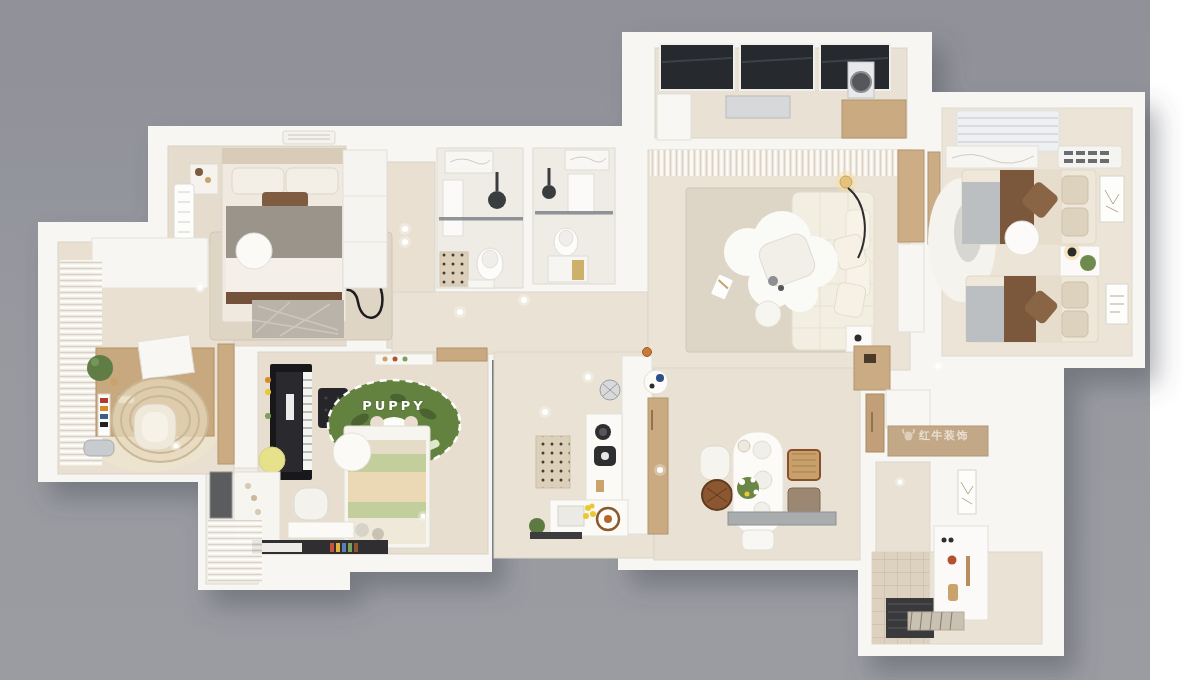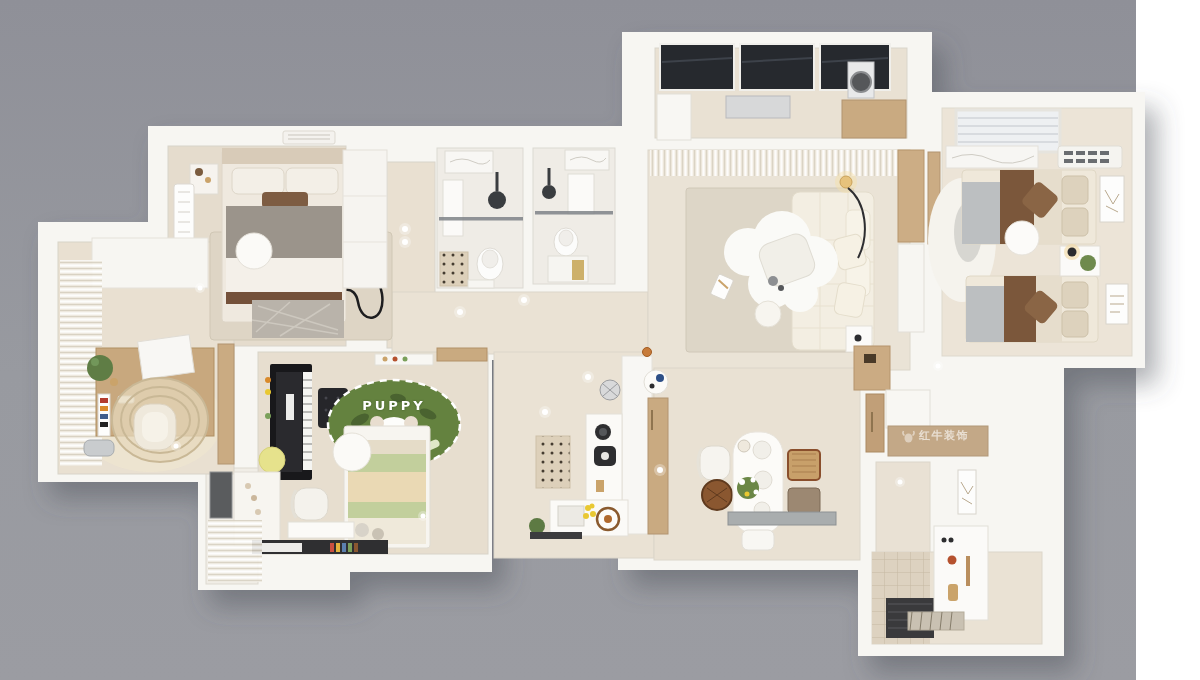--- a/index.html
+++ b/index.html
@@ -1,21 +1,21 @@
 <!DOCTYPE html>
 <html><head>
 <meta charset="utf-8">
 <style>
   html,body{margin:0;padding:0;}
   body{width:1200px;height:680px;overflow:hidden;font-family:"DejaVu Sans","Liberation Sans",sans-serif;}
-  .stage{position:relative;width:1136px;height:680px;background:linear-gradient(180deg,#8f9098 0%,#989aa0 55%,#9b9ca2 100%);}
+  .stage{position:relative;width:1136px;height:680px;background:linear-gradient(180deg,#8f9098 0%,#989aa0 55%,#9b9ca2 100%);padding-left:14px;}
   .stage svg{position:absolute;left:0;top:0;}
   .overlay-label{position:absolute;pointer-events:none;white-space:nowrap;}
   .rug-text{left:394px;top:398px;transform:translateX(-50%);color:#ffffff;font-size:13px;font-weight:bold;letter-spacing:3px;text-shadow:0 0 2px rgba(40,70,25,.7);}
-  .watermark{left:901px;top:428px;display:flex;align-items:flex-end;gap:3px;color:rgba(255,255,255,.62);font-size:11px;font-weight:bold;letter-spacing:1.5px;}
+  .watermark{left:901px;top:428px;display:flex;align-items:flex-start;gap:3px;color:rgba(255,255,255,.62);font-size:11px;font-weight:bold;letter-spacing:1.5px;}
   .watermark svg{position:static;display:block;opacity:.75;}
 </style>
 </head>
 <body>
 
 <div class="stage">
 <svg width="1200" height="680" viewBox="0 0 1200 680">
   <defs>
     <filter id="plateShadow" x="-10%" y="-10%" width="125%" height="125%">
       <feDropShadow dx="12" dy="16" stdDeviation="13" flood-color="#4b4e58" flood-opacity="0.45"></feDropShadow>

